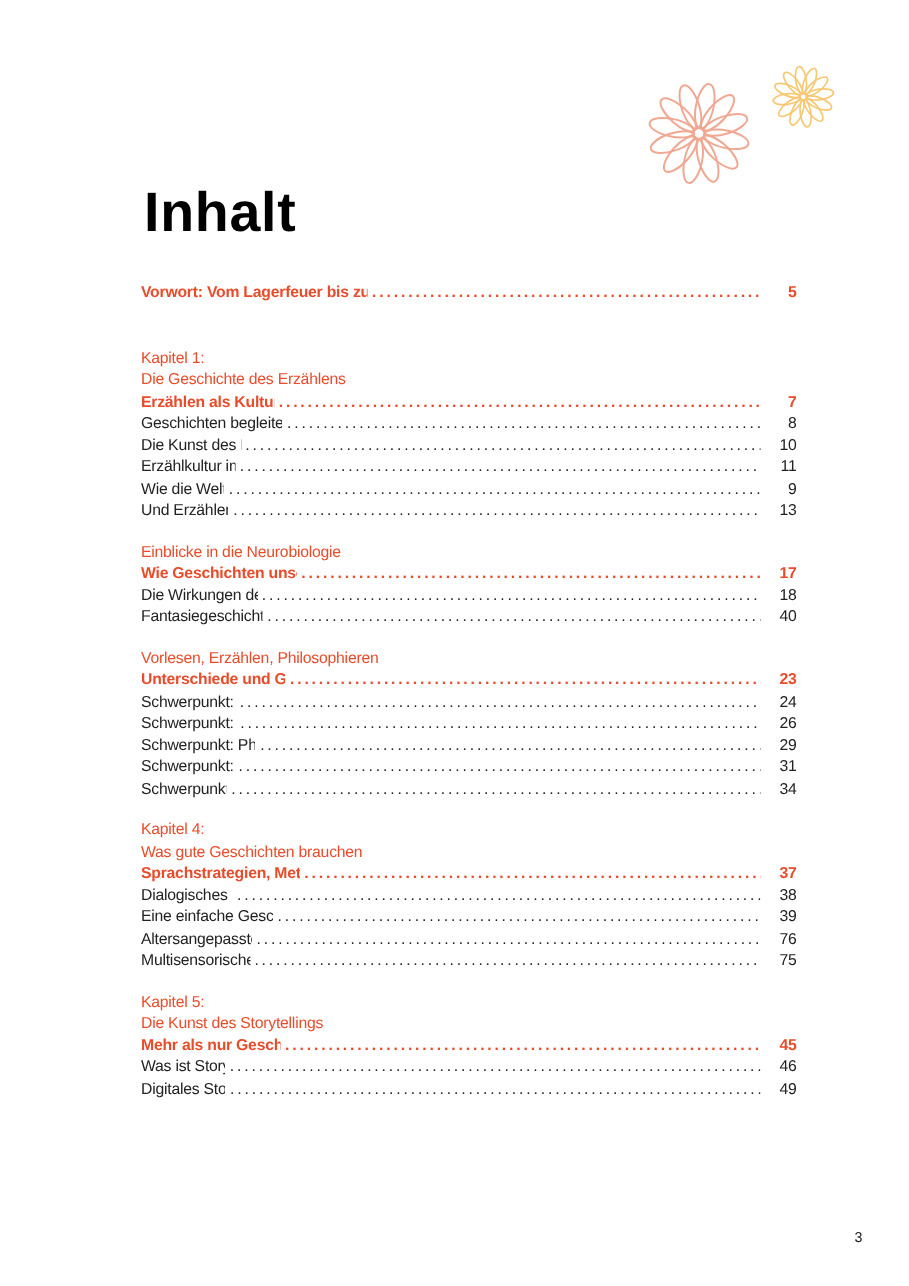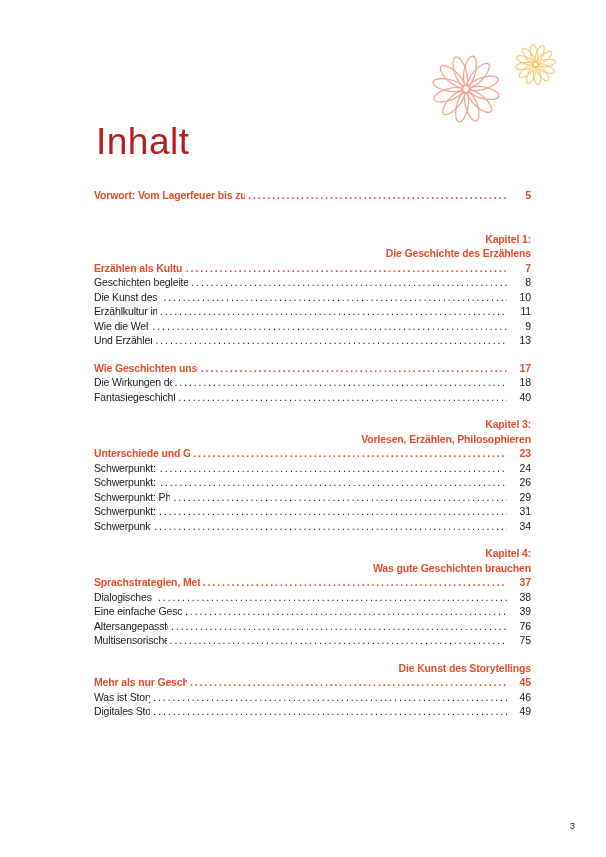--- a/index.html
+++ b/index.html
@@ -14,23 +14,23 @@
   .page { position: absolute; inset: 0; background: #fff; }
 
   .flower { position: absolute; }
   .flower-large { left: 427px; top: 50px; }
   .flower-small { left: 512px; top: 41px; }
 
   .page-title {
     position: absolute;
     left: 96px; top: 96px;
     font-size: 37px;
-    font-weight: 400;
+    font-weight: 700;
     letter-spacing: 0.5px;
-    color: #b91c1c;
+    color: #000000;
   }
 
   .content {
     position: absolute;
     left: 94px; top: 188px;
     width: 437px;
     font-size: 10.5px;
     letter-spacing: -0.15px;
     line-height: 14.5px;
   }
@@ -41,21 +41,21 @@
   .lbl { flex: 0 1 auto; white-space: nowrap; overflow: hidden; }
   .dots { flex: 1 1 auto; min-width: 0; overflow: hidden; white-space: nowrap; }
   .dots::after {
     content: "........................................................................................................................";
     letter-spacing: 1.9px;
     padding-left: 3px;
   }
   .pg { flex: none; width: 18px; text-align: right; margin-left: 6px; }
 
   .preface { margin-bottom: 29px; }
-  .chap-line { font-weight: bold; color: #e84c2b; text-align: right; }
+  .chap-line { font-weight: normal; color: #e84c2b; }
   .chapter + .chapter { margin-top: 13px; }
 
   .folio {
     position: absolute;
     top: 820px; right: 31px;
     font-size: 9.5px;
     color: #232121;
   }
 </style>
 </head>
@@ -138,39 +138,39 @@
         <span class="pg">9</span>
       </div>
       <div class="row">
         <span class="lbl">Und Erzählen heute?</span>
         <span class="dots"></span>
         <span class="pg">13</span>
       </div>
     </section>
 
     <section class="chapter">
+      <div class="chap-line">Einblicke in die Neurobiologie</div>
       <div class="row accent bold">
         <span class="lbl">Wie Geschichten unser Gehirn bewegen</span>
         <span class="dots"></span>
         <span class="pg">17</span>
       </div>
       <div class="row">
         <span class="lbl">Die Wirkungen des Erzählens</span>
         <span class="dots"></span>
         <span class="pg">18</span>
       </div>
       <div class="row">
         <span class="lbl">Fantasiegeschichte oder Lüge?</span>
         <span class="dots"></span>
         <span class="pg">40</span>
       </div>
     </section>
 
     <section class="chapter">
-      <div class="chap-line">Kapitel 3:</div>
       <div class="chap-line">Vorlesen, Erzählen, Philosophieren</div>
       <div class="row accent bold">
         <span class="lbl">Unterschiede und Gemeinsamkeiten</span>
         <span class="dots"></span>
         <span class="pg">23</span>
       </div>
       <div class="row">
         <span class="lbl">Schwerpunkt: Vorlesen</span>
         <span class="dots"></span>
         <span class="pg">24</span>
@@ -221,20 +221,21 @@
         <span class="pg">76</span>
       </div>
       <div class="row">
         <span class="lbl">Multisensorisches Erzählen</span>
         <span class="dots"></span>
         <span class="pg">75</span>
       </div>
     </section>
 
     <section class="chapter">
+      <div class="chap-line">Kapitel 5:</div>
       <div class="chap-line">Die Kunst des Storytellings</div>
       <div class="row accent bold">
         <span class="lbl">Mehr als nur Geschichten erzählen</span>
         <span class="dots"></span>
         <span class="pg">45</span>
       </div>
       <div class="row">
         <span class="lbl">Was ist Storytelling?</span>
         <span class="dots"></span>
         <span class="pg">46</span>

